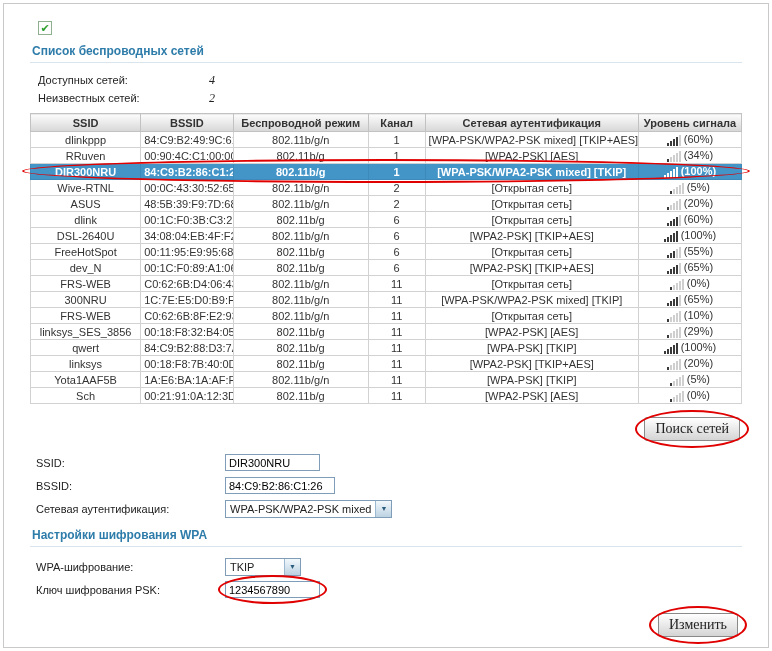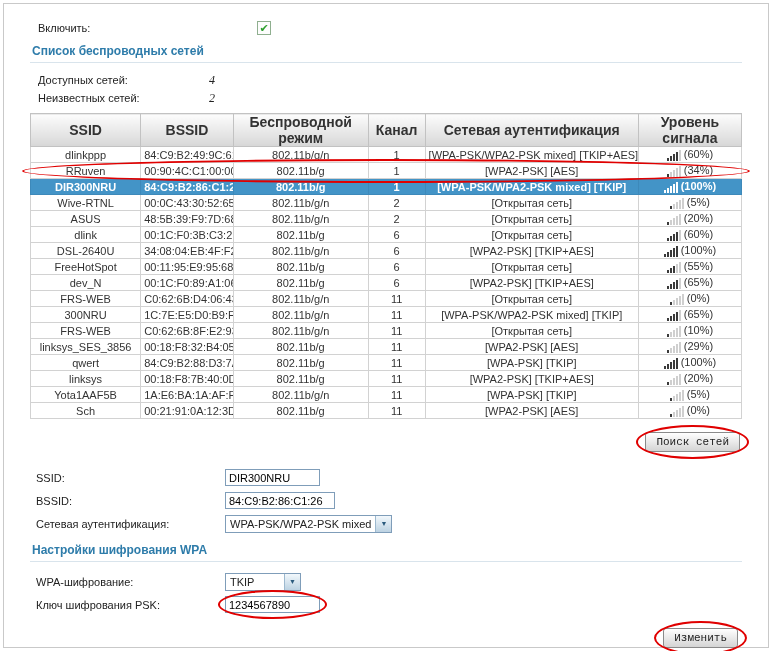--- a/index.html
+++ b/index.html
@@ -28,34 +28,34 @@
   }
   
   .stat-row { display:flex; align-items:center; height:18px; margin-left:8px; }
   .stat-label { width:171px; }
   .stat-value { font-style:italic; font-family:"Liberation Serif","DejaVu Serif",serif; font-size:12px; }
   
   .table-wrap { position:relative; margin-top:6px; }
   table { border-collapse:collapse; width:100%; table-layout:fixed; }
   th {
     background:linear-gradient(#fcfcfc,#d7d7d7); border:1px solid #c2c2c2;
-    font-size:14px; font-weight:bold; height:18px; padding:0 3px; color:#333;
+    font-size:11px; font-weight:bold; height:18px; padding:0 3px; color:#333;
   }
   td {
     border:1px solid #d2d2d2; height:16px; padding:0 3px; text-align:center;
     overflow:hidden; white-space:nowrap; color:#333;
   }
   tr.sel td { background:#4394c7; color:#fff; font-weight:bold; border-color:#3d89ba; }
   .bars { display:inline-flex; align-items:flex-end; gap:1px; height:11px; margin-right:3px; vertical-align:middle; }
   .bar { width:2px; background:#cfcfcf; display:inline-block; }
   .bar.on { background:#3a3a3a; }
   tr.sel .bar.on { background:#ffffff; }
   
   .btn {
-    font-family:Liberation Mono, monospace; font-size:11px; color:#222; padding:3px 10px;
+    font-family:Liberation Serif, serif; font-size:14px; color:#222; padding:3px 10px;
     border:1px solid #8a8a8a; border-radius:3px;
     background:linear-gradient(#ffffff,#d4d4d4); cursor:pointer;
   }
   .search-row { text-align:right; margin:13px 2px 10px 0; height:24px; }
   .apply-row { text-align:right; margin-top:12px; padding-right:4px; height:26px; }
   
   .form-row { display:flex; align-items:center; height:23px; margin-left:6px; }
   .form-label { width:189px; }
   .txt {
     height:17px; border:1px solid #7f9db9; font-family:inherit; font-size:11px; padding:0 3px; background:#fff;
@@ -83,21 +83,20 @@
   .oval-btn { left:-9px; right:-9px; top:-7px; bottom:-7px; }
   .oval-input { left:-7px; right:-7px; top:-6px; bottom:-6px; }
   #row-oval { left:-8px; right:-8px; }
 </style>
 </head>
 <body>
 
 <div class="frame">
 
   <div class="enable-row">
-    <span class="enable-label">Включить:</span>
     <span class="checkbox">
       <span class="check-glyph"></span>
     </span>
   </div>
 
   <div class="section-title">Список беспроводных сетей</div>
 
   <div class="stat-row">
     <span class="stat-label">Доступных сетей:</span>
     <span class="stat-value">4</span>

